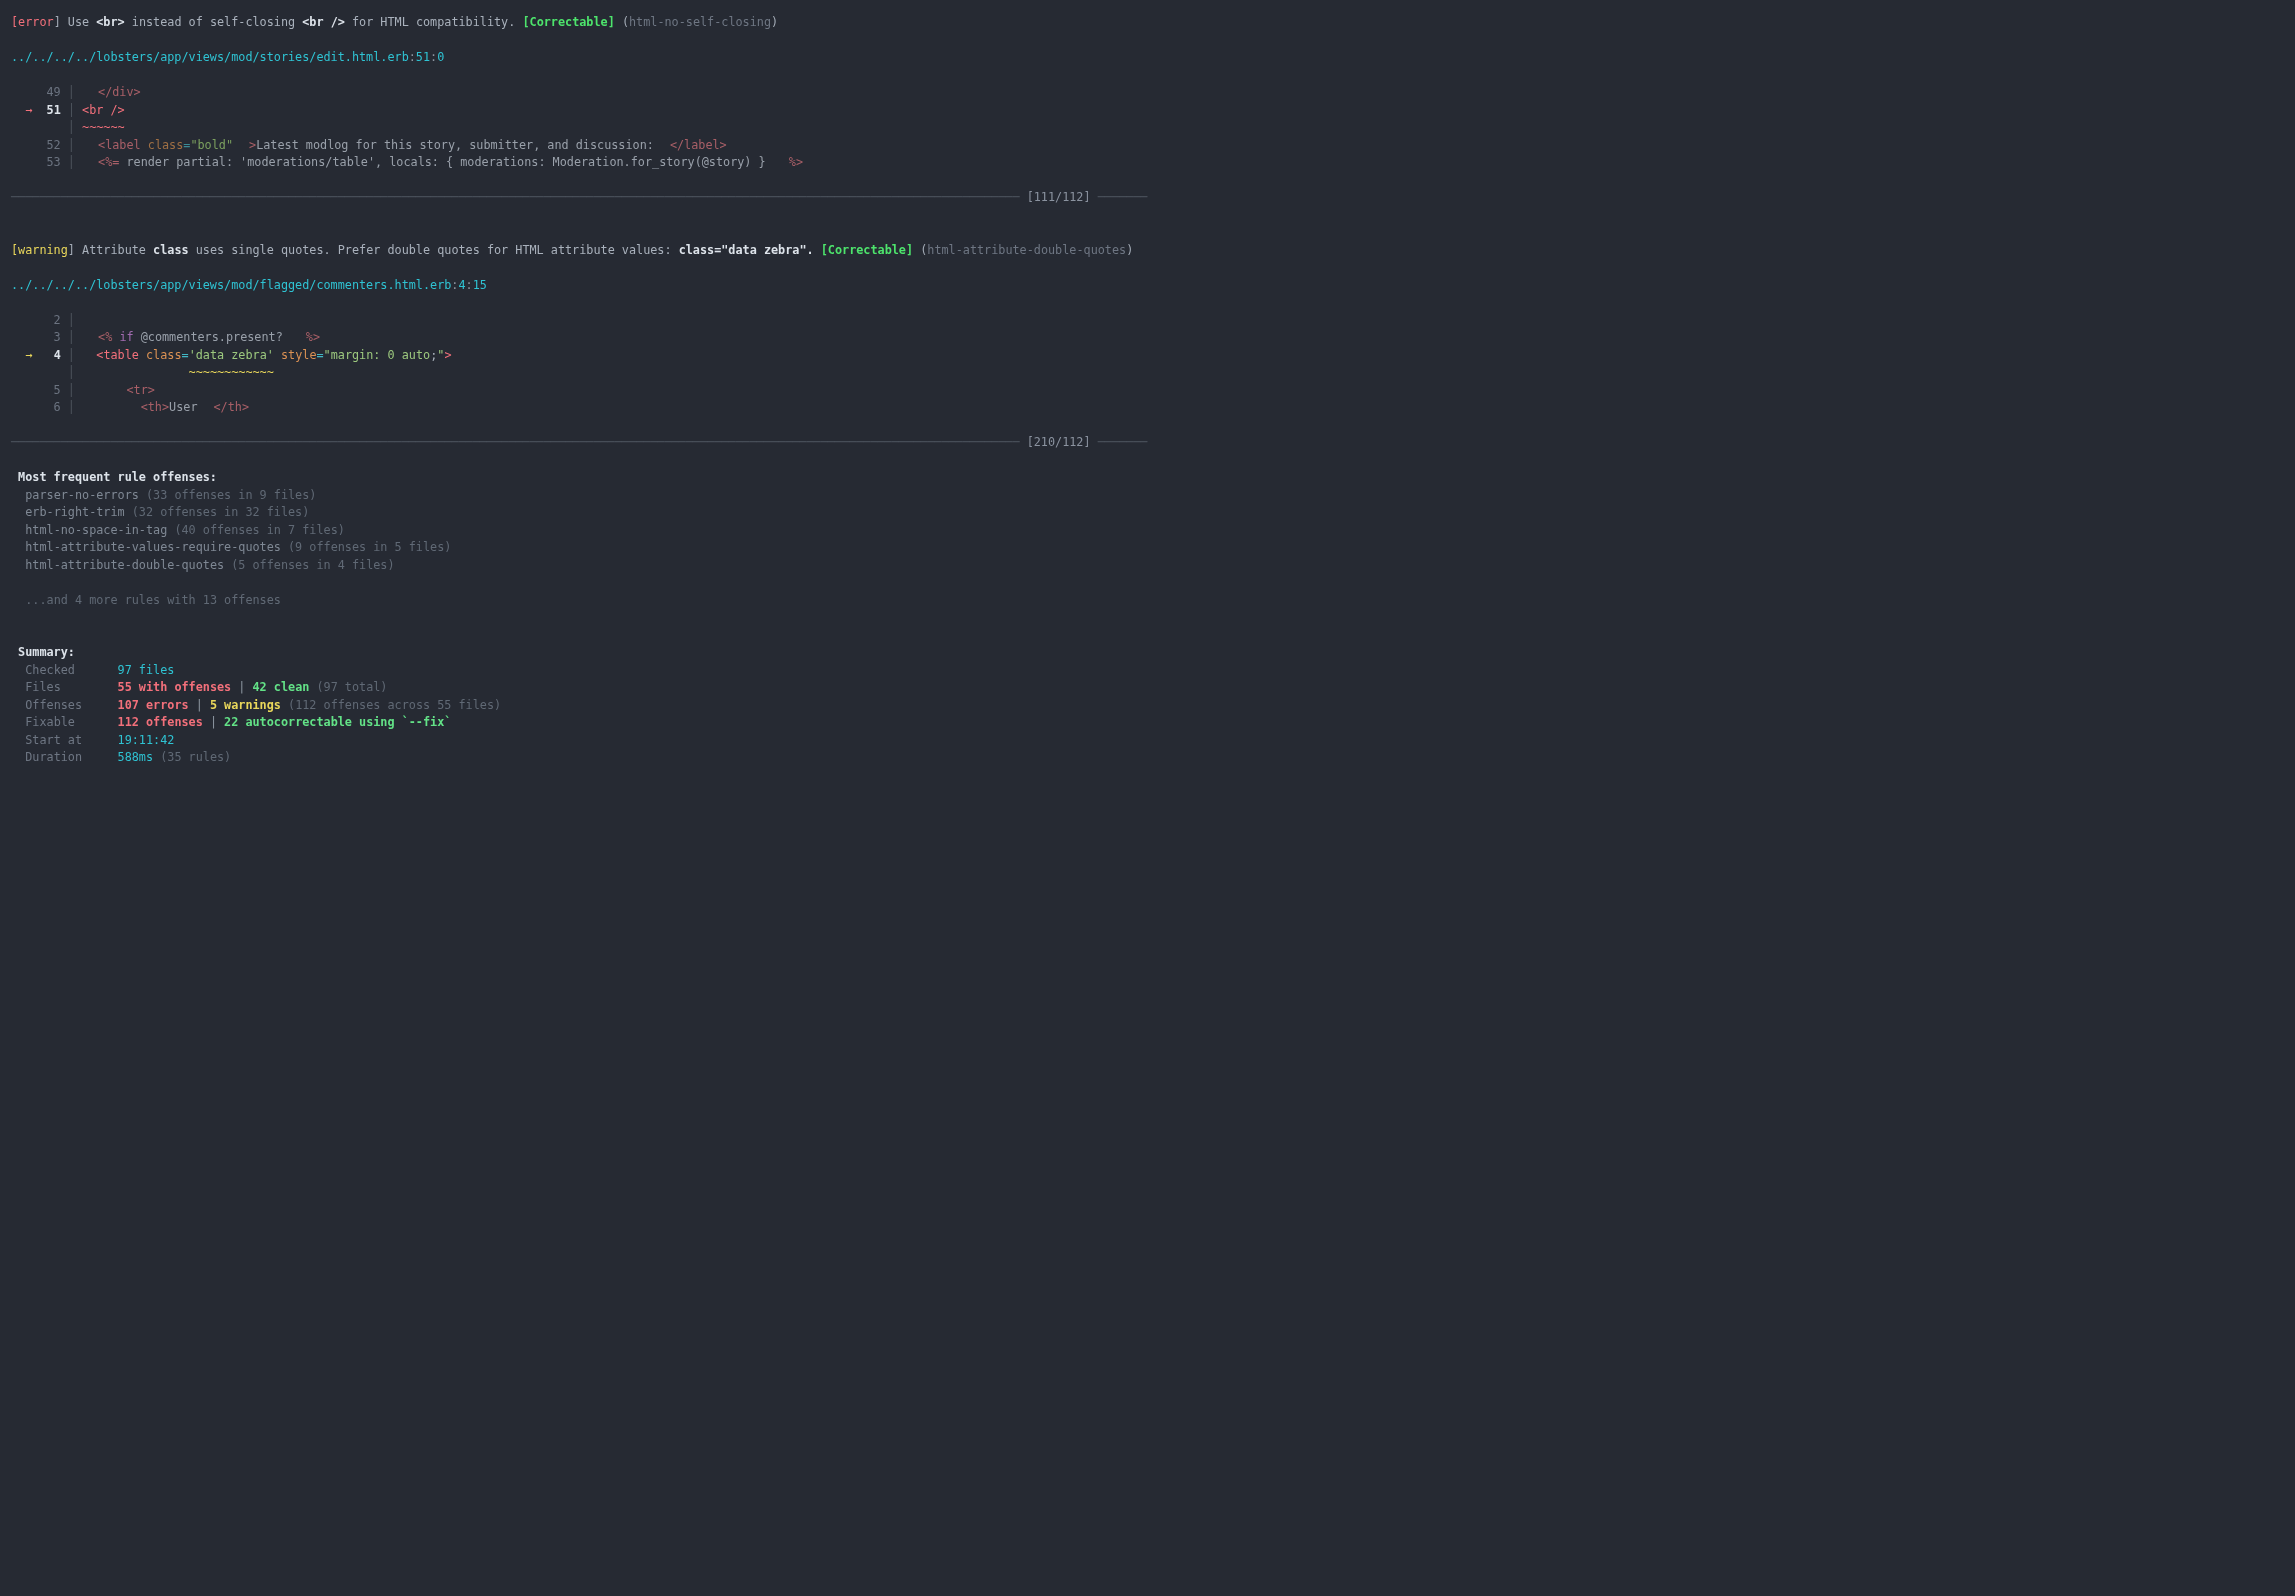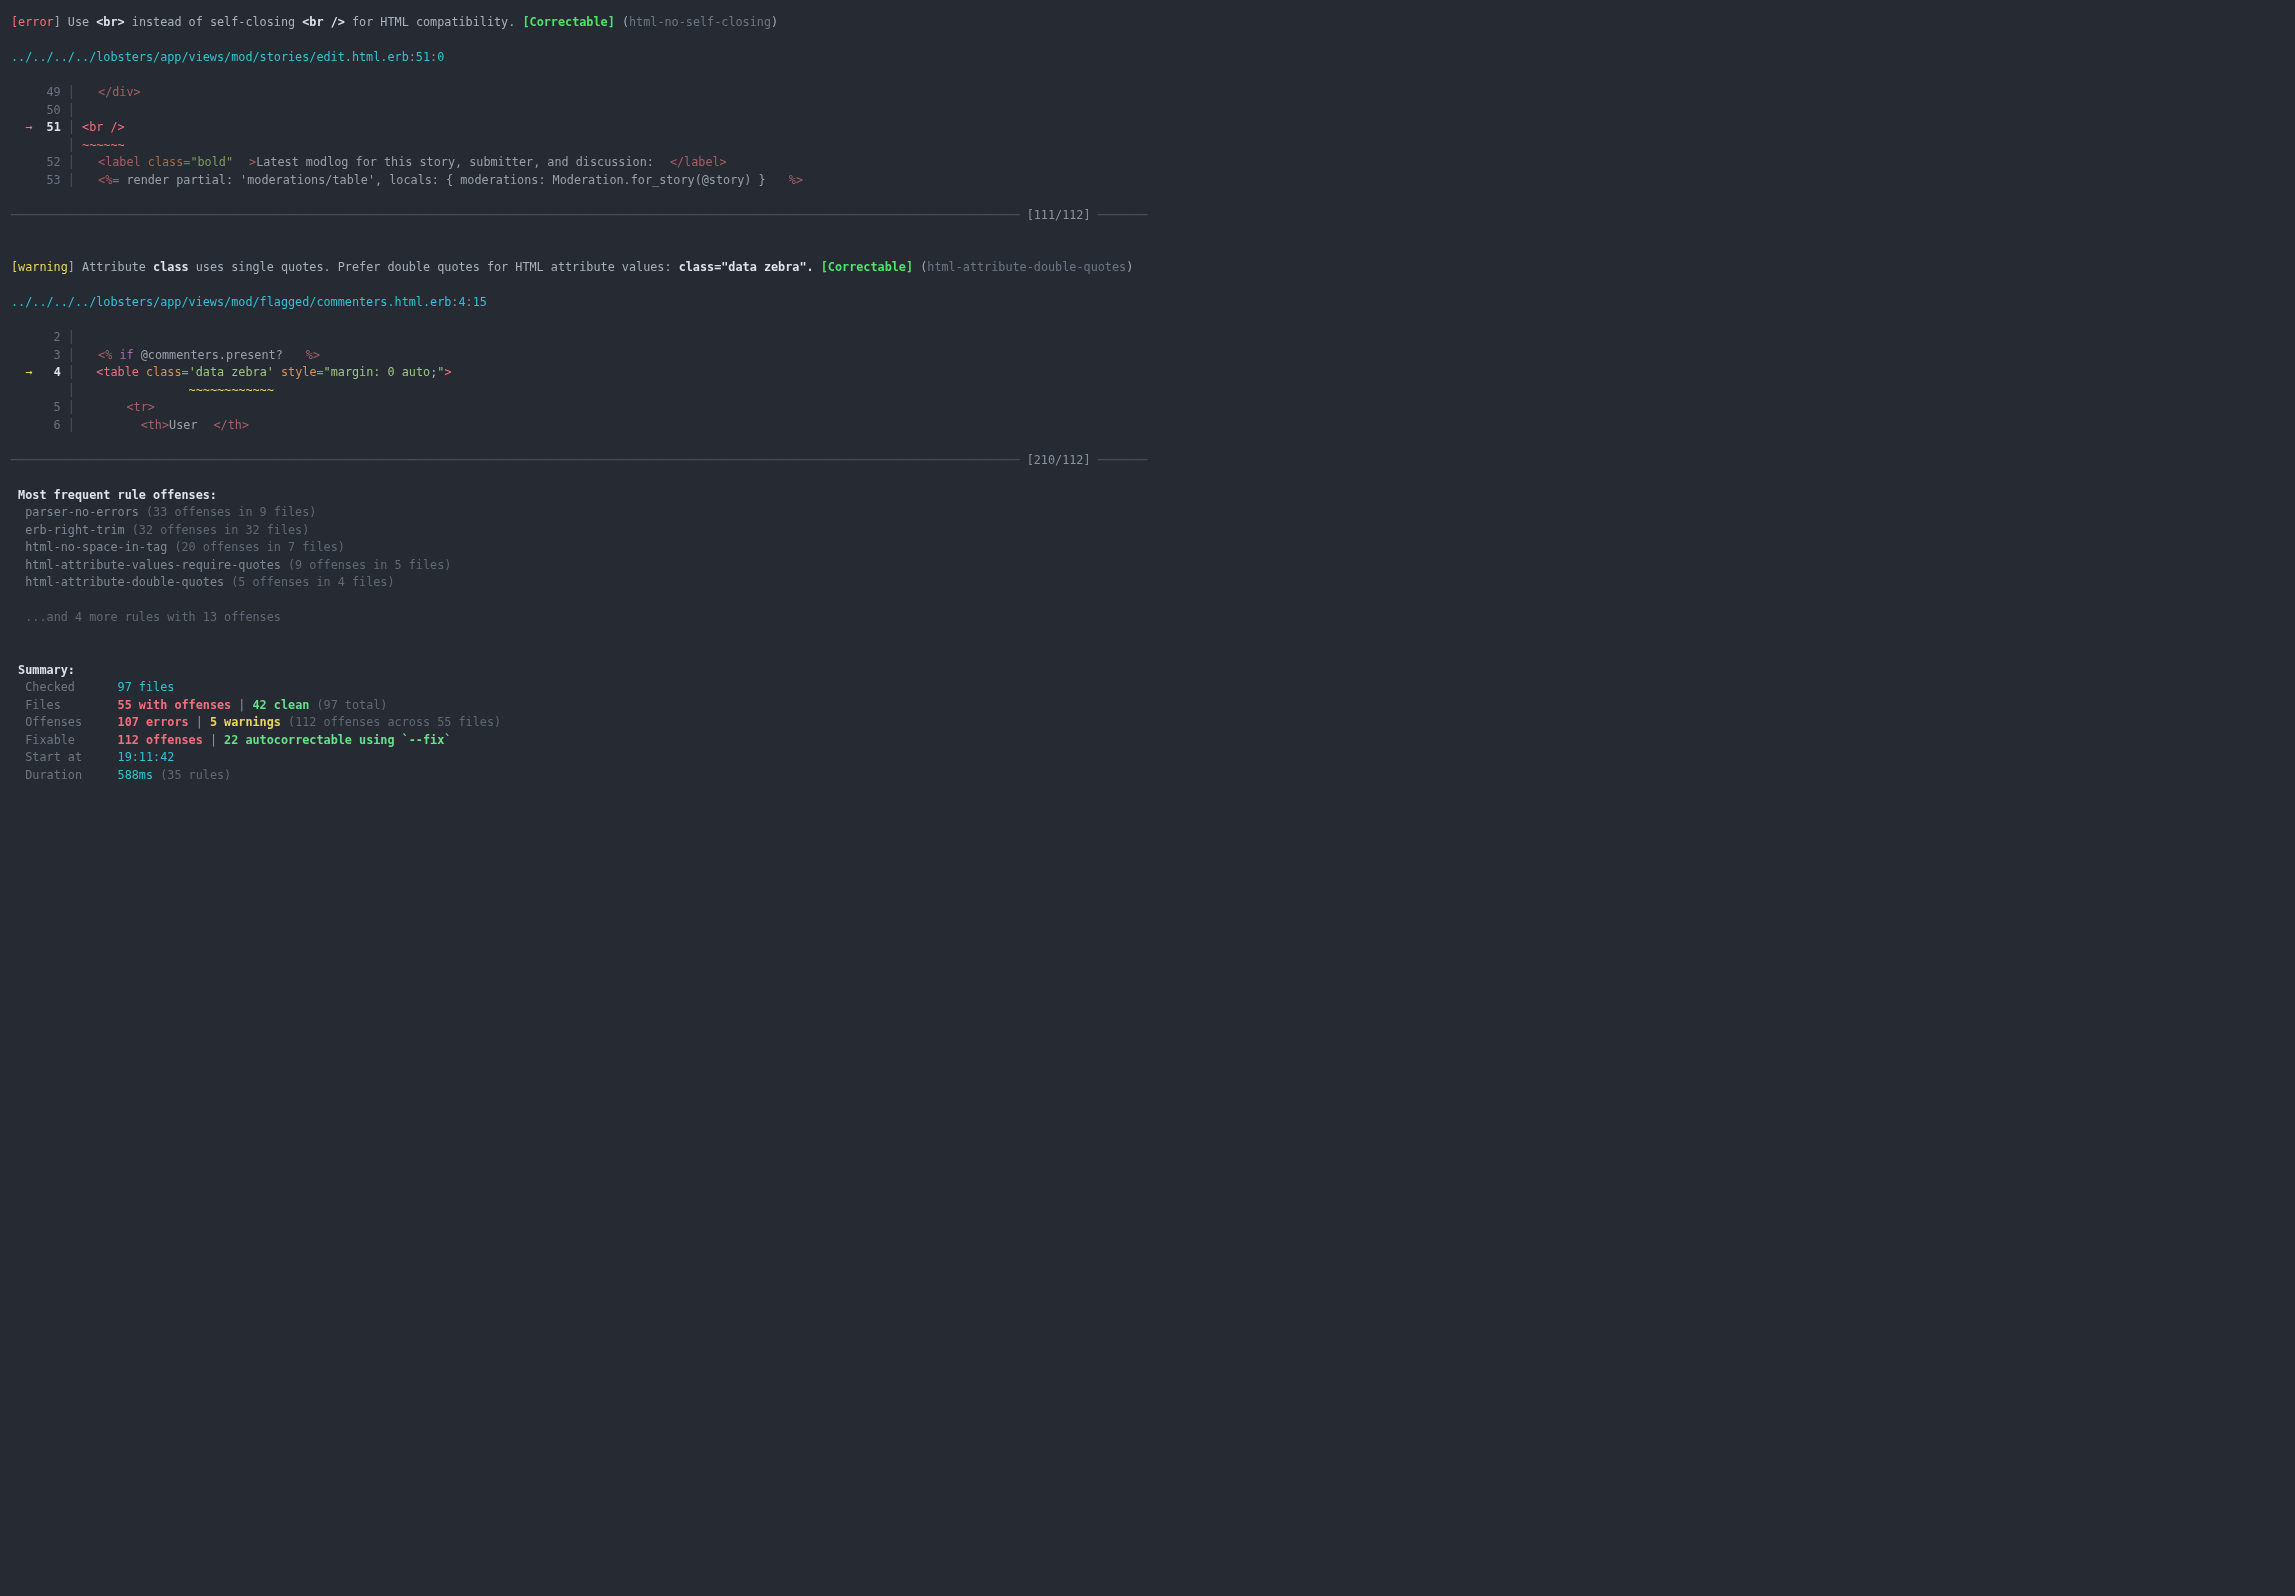--- a/index.html
+++ b/index.html
@@ -52,21 +52,20 @@
 </style>
 </head>
 <body>
 
 <div class="term">
     <div class="ln"><span class="c-red">[</span><span class="c-red">error</span><span class="c-paren">]</span><span class="c-fg"> Use </span><span class="c-wb">&lt;br&gt;</span><span class="c-fg"> instead of self-closing </span><span class="c-wb">&lt;br /&gt;</span><span class="c-fg"> for HTML compatibility. </span><span class="c-bgreen">[Correctable]</span><span class="c-fg"> </span><span class="c-paren">(</span><span class="c-dim">html-no-self-closing</span><span class="c-paren">)</span></div>
     <div class="ln"></div>
     <div class="ln"><span class="c-cyan">../../../../lobsters/app/views/mod/stories/edit.html.erb</span><span class="c-colon">:</span><span class="c-cyan">51</span><span class="c-colon">:</span><span class="c-cyan">0</span></div>
     <div class="ln"></div>
     <div class="ln"><span class="c-gnum">     49 </span><span class="c-gbor">│</span><span class="c-fg"> </span><span class="c-rdim">&lt;/div&gt;</span></div>
-    <div class="ln"><span class="c-gnum">     50 </span><span class="c-gbor">│</span></div>
     <div class="ln"><span class="c-fg">  </span><span class="c-red">→</span><span class="c-fg">  </span><span class="c-gnumhl">51</span><span class="c-fg"> </span><span class="c-gbor">│</span><span class="c-fg"> </span><span class="c-red">&lt;br /&gt;</span></div>
     <div class="ln"><span class="c-fg">        </span><span class="c-gbor">│</span><span class="c-fg"> </span><span class="c-red">~~~~~~</span></div>
     <div class="ln"><span class="c-gnum">     52 </span><span class="c-gbor">│</span><span class="c-fg"> </span><span class="c-rdim">&lt;label</span><span class="c-fg"> </span><span class="c-odim">class</span><span class="c-tdim">=</span><span class="c-gdim">"bold"</span><span class="c-rdim">&gt;</span><span class="c-code">Latest modlog for this story, submitter, and discussion:</span><span class="c-rdim">&lt;/label&gt;</span></div>
     <div class="ln"><span class="c-gnum">     53 </span><span class="c-gbor">│</span><span class="c-fg"> </span><span class="c-rdim">&lt;%=</span><span class="c-code"> render partial: 'moderations/table', locals: { moderations: Moderation.for_story(@story) } </span><span class="c-rdim">%&gt;</span></div>
     <div class="ln"></div>
     <div class="ln"><span class="c-rule">──────────────────────────────────────────────────────────────────────────────────────────────────────────────────────────────────────────────</span><span class="c-divtext"> [111/112] </span><span class="c-rule">───────</span></div>
     <div class="ln"></div>
     <div class="ln"></div>
     <div class="ln"><span class="c-yellow">[</span><span class="c-yellow">warning</span><span class="c-paren">]</span><span class="c-fg"> Attribute </span><span class="c-wb">class</span><span class="c-fg"> uses single quotes. Prefer double quotes for HTML attribute values: </span><span class="c-wb">class="data zebra".</span><span class="c-fg"> </span><span class="c-bgreen">[Correctable]</span><span class="c-fg"> </span><span class="c-paren">(</span><span class="c-dim">html-attribute-double-quotes</span><span class="c-paren">)</span></div>
     <div class="ln"></div>
@@ -77,21 +76,21 @@
     <div class="ln"><span class="c-fg">  </span><span class="c-yellow">→</span><span class="c-fg">   </span><span class="c-gnumhl">4</span><span class="c-fg"> </span><span class="c-gbor">│</span><span class="c-fg">   </span><span class="c-red">&lt;table</span><span class="c-fg"> </span><span class="c-orange">class</span><span class="c-teal">=</span><span class="c-green">'data zebra'</span><span class="c-fg"> </span><span class="c-orange">style</span><span class="c-teal">=</span><span class="c-green">"margin: 0 auto</span><span class="c-fg">;</span><span class="c-green">"</span><span class="c-red">&gt;</span></div>
     <div class="ln"><span class="c-fg">        </span><span class="c-gbor">│</span><span class="c-fg">                </span><span class="c-yellow">~~~~~~~~~~~~</span></div>
     <div class="ln"><span class="c-gnum">      5 </span><span class="c-gbor">│</span><span class="c-fg">     </span><span class="c-rdim">&lt;tr&gt;</span></div>
     <div class="ln"><span class="c-gnum">      6 </span><span class="c-gbor">│</span><span class="c-fg">       </span><span class="c-rdim">&lt;th&gt;</span><span class="c-code">User</span><span class="c-rdim">&lt;/th&gt;</span></div>
     <div class="ln"></div>
     <div class="ln"><span class="c-rule">──────────────────────────────────────────────────────────────────────────────────────────────────────────────────────────────────────────────</span><span class="c-divtext"> [210/112] </span><span class="c-rule">───────</span></div>
     <div class="ln"></div>
     <div class="ln"><span class="c-fg"> </span><span class="c-wb">Most frequent rule offenses:</span></div>
     <div class="ln"><span class="c-fg">  </span><span class="c-muted">parser-no-errors</span><span class="c-fg"> </span><span class="c-muted2">(33 offenses in 9 files)</span></div>
     <div class="ln"><span class="c-fg">  </span><span class="c-muted">erb-right-trim</span><span class="c-fg"> </span><span class="c-muted2">(32 offenses in 32 files)</span></div>
-    <div class="ln"><span class="c-fg">  </span><span class="c-muted">html-no-space-in-tag</span><span class="c-fg"> </span><span class="c-muted2">(20 offenses in 7 files)</span></div>
+    <div class="ln"><span class="c-fg">  </span><span class="c-muted">html-no-space-in-tag</span><span class="c-fg"> </span><span class="c-muted2">(40 offenses in 7 files)</span></div>
     <div class="ln"><span class="c-fg">  </span><span class="c-muted">html-attribute-values-require-quotes</span><span class="c-fg"> </span><span class="c-muted2">(9 offenses in 5 files)</span></div>
     <div class="ln"><span class="c-fg">  </span><span class="c-muted">html-attribute-double-quotes</span><span class="c-fg"> </span><span class="c-muted2">(5 offenses in 4 files)</span></div>
     <div class="ln"></div>
     <div class="ln"><span class="c-fg">  </span><span class="c-muted2">...and 4 more rules with 13 offenses</span></div>
     <div class="ln"></div>
     <div class="ln"></div>
     <div class="ln"><span class="c-fg"> </span><span class="c-wb">Summary:</span></div>
     <div class="ln"><span class="c-fg">  </span><span class="c-dim">Checked</span><span class="c-fg">      </span><span class="c-cyan">97 files</span></div>
     <div class="ln"><span class="c-fg">  </span><span class="c-dim">Files</span><span class="c-fg">        </span><span class="c-redb">55 with offenses</span><span class="c-sep"> | </span><span class="c-greenb">42 clean</span><span class="c-fg"> </span><span class="c-muted2">(97 total)</span></div>
     <div class="ln"><span class="c-fg">  </span><span class="c-dim">Offenses</span><span class="c-fg">     </span><span class="c-redb">107 errors</span><span class="c-sep"> | </span><span class="c-yellowb">5 warnings</span><span class="c-fg"> </span><span class="c-muted2">(112 offenses across 55 files)</span></div>

